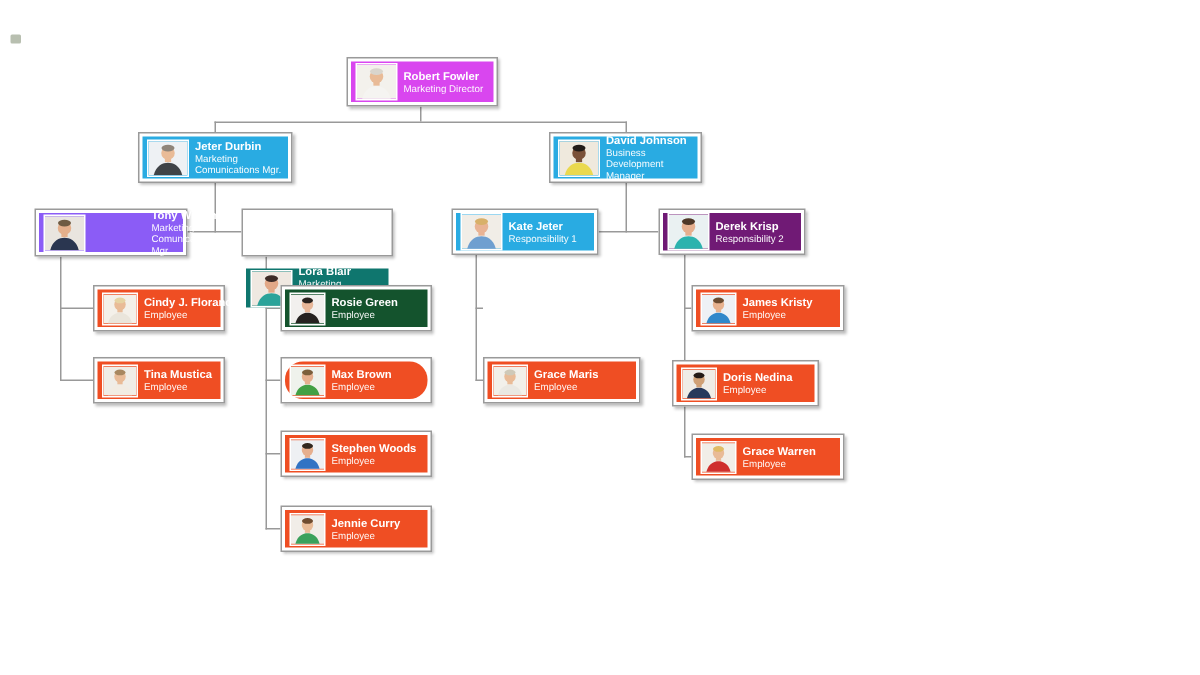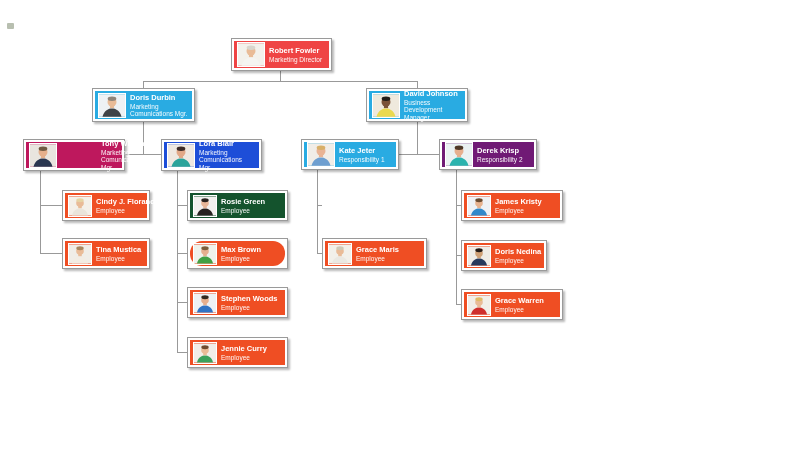--- a/index.html
+++ b/index.html
@@ -61,21 +61,21 @@
   <div class="ln" style="left:177px;top:352px;width:10px;height:1px"></div>
   <div class="ln" style="left:317px;top:170px;width:1px;height:84px"></div>
   <div class="ln" style="left:317px;top:205px;width:5px;height:1px"></div>
   <div class="ln" style="left:317px;top:253px;width:5px;height:1px"></div>
   <div class="ln" style="left:456px;top:170px;width:1px;height:135px"></div>
   <div class="ln" style="left:456px;top:205px;width:5px;height:1px"></div>
   <div class="ln" style="left:456px;top:255px;width:5px;height:1px"></div>
   <div class="ln" style="left:456px;top:304px;width:5px;height:1px"></div>
 
   <div class="node" style="left:231px;top:38px;width:101px;height:33px">
-    <div class="fill" style="background: #ef4444;">
+    <div class="fill" style="background: #d946ef;">
       <svg class="avatar" viewBox="0 0 30 26">
           <rect width="30" height="26" fill="#f3f1ec"></rect>
           <path d="M4 26 C6 18.5 11 16.5 15 16.5 C19 16.5 24 18.5 26 26 Z" fill="#f5f4f1"></path>
           <rect x="12.6" y="11.5" width="4.8" height="4.5" fill="#e9bb97"></rect>
           <circle cx="15" cy="9" r="5.2" fill="#e9bb97"></circle>
           <ellipse cx="15" cy="5.2" rx="5" ry="2.6" fill="#d9d5cd"></ellipse>
         </svg>
       <div class="txt">
         <div class="nm">Robert Fowler</div>
         <div class="ti">Marketing Director</div>
@@ -86,21 +86,21 @@
   <div class="node" style="left:92px;top:88px;width:103px;height:34px">
     <div class="fill" style="background: rgb(41, 171, 226);">
       <svg class="avatar" viewBox="0 0 30 26">
           <rect width="30" height="26" fill="#eef1f4"></rect>
           <path d="M4 26 C6 18.5 11 16.5 15 16.5 C19 16.5 24 18.5 26 26 Z" fill="#3f4347"></path>
           <rect x="12.6" y="11.5" width="4.8" height="4.5" fill="#e9bb97"></rect>
           <circle cx="15" cy="9" r="5.2" fill="#e9bb97"></circle>
           <ellipse cx="15" cy="5.2" rx="5" ry="2.6" fill="#8f857a"></ellipse>
         </svg>
       <div class="txt">
-        <div class="nm">Doris Durbin</div>
+        <div class="nm">Jeter Durbin</div>
         <div class="ti">Marketing Comunications Mgr.</div>
       </div>
     </div>
   </div>
 
   <div class="node" style="left:366px;top:88px;width:102px;height:34px">
     <div class="fill" style="background: rgb(41, 171, 226);">
       <svg class="avatar" viewBox="0 0 30 26">
           <rect width="30" height="26" fill="#efe9dd"></rect>
           <path d="M4 26 C6 18.5 11 16.5 15 16.5 C19 16.5 24 18.5 26 26 Z" fill="#ead94f"></path>
@@ -109,37 +109,37 @@
           <ellipse cx="15" cy="5.2" rx="5" ry="2.6" fill="#221c18"></ellipse>
         </svg>
       <div class="txt">
         <div class="nm">David Johnson</div>
         <div class="ti">Business Development Manager</div>
       </div>
     </div>
   </div>
 
   <div class="node" style="left:23px;top:139px;width:102px;height:32px">
-    <div class="fill" style="background: #be185d; gap: 44px;">
+    <div class="fill" style="background: #8b5cf6; gap: 44px;">
       <svg class="avatar" viewBox="0 0 30 26">
           <rect width="30" height="26" fill="#e9e5df"></rect>
           <path d="M4 26 C6 18.5 11 16.5 15 16.5 C19 16.5 24 18.5 26 26 Z" fill="#2a3650"></path>
           <rect x="12.6" y="11.5" width="4.8" height="4.5" fill="#e5b08c"></rect>
           <circle cx="15" cy="9" r="5.2" fill="#e5b08c"></circle>
           <ellipse cx="15" cy="5.2" rx="5" ry="2.6" fill="#6f5b42"></ellipse>
         </svg>
       <div class="txt">
         <div class="nm">Tony Williams</div>
         <div class="ti">Marketing Comunications Mgr.</div>
       </div>
     </div>
   </div>
 
   <div class="node" style="left:161px;top:139px;width:101px;height:32px">
-    <div class="fill" style="background: #1d4ed8;">
+    <div class="fill" style="background: #0f766e; margin-top: 37px;">
       <svg class="avatar" viewBox="0 0 30 26">
           <rect width="30" height="26" fill="#efe8e1"></rect>
           <path d="M4 26 C6 18.5 11 16.5 15 16.5 C19 16.5 24 18.5 26 26 Z" fill="#2ba39a"></path>
           <rect x="12.6" y="11.5" width="4.8" height="4.5" fill="#e2a887"></rect>
           <circle cx="15" cy="9" r="5.2" fill="#e2a887"></circle>
           <ellipse cx="15" cy="5.2" rx="5" ry="2.6" fill="#3c2b27"></ellipse>
         </svg>
       <div class="txt">
         <div class="nm">Lora Blair</div>
         <div class="ti">Marketing Comunications Mgr.</div>
@@ -301,21 +301,21 @@
           <circle cx="15" cy="9" r="5.2" fill="#e7b28f"></circle>
           <ellipse cx="15" cy="5.2" rx="5" ry="2.6" fill="#6b4b30"></ellipse>
         </svg>
       <div class="txt">
         <div class="nm">James Kristy</div>
         <div class="ti">Employee</div>
       </div>
     </div>
   </div>
 
-  <div class="node sm" style="left:461px;top:240px;width:86px;height:31px">
+  <div class="node sm" style="left:448px;top:240px;width:98px;height:31px">
     <div class="fill" style="background: rgb(239, 78, 35);">
       <svg class="avatar" viewBox="0 0 30 26">
           <rect width="30" height="26" fill="#efece7"></rect>
           <path d="M4 26 C6 18.5 11 16.5 15 16.5 C19 16.5 24 18.5 26 26 Z" fill="#27395c"></path>
           <rect x="12.6" y="11.5" width="4.8" height="4.5" fill="#cfa076"></rect>
           <circle cx="15" cy="9" r="5.2" fill="#cfa076"></circle>
           <ellipse cx="15" cy="5.2" rx="5" ry="2.6" fill="#241b17"></ellipse>
         </svg>
       <div class="txt">
         <div class="nm">Doris Nedina</div>

